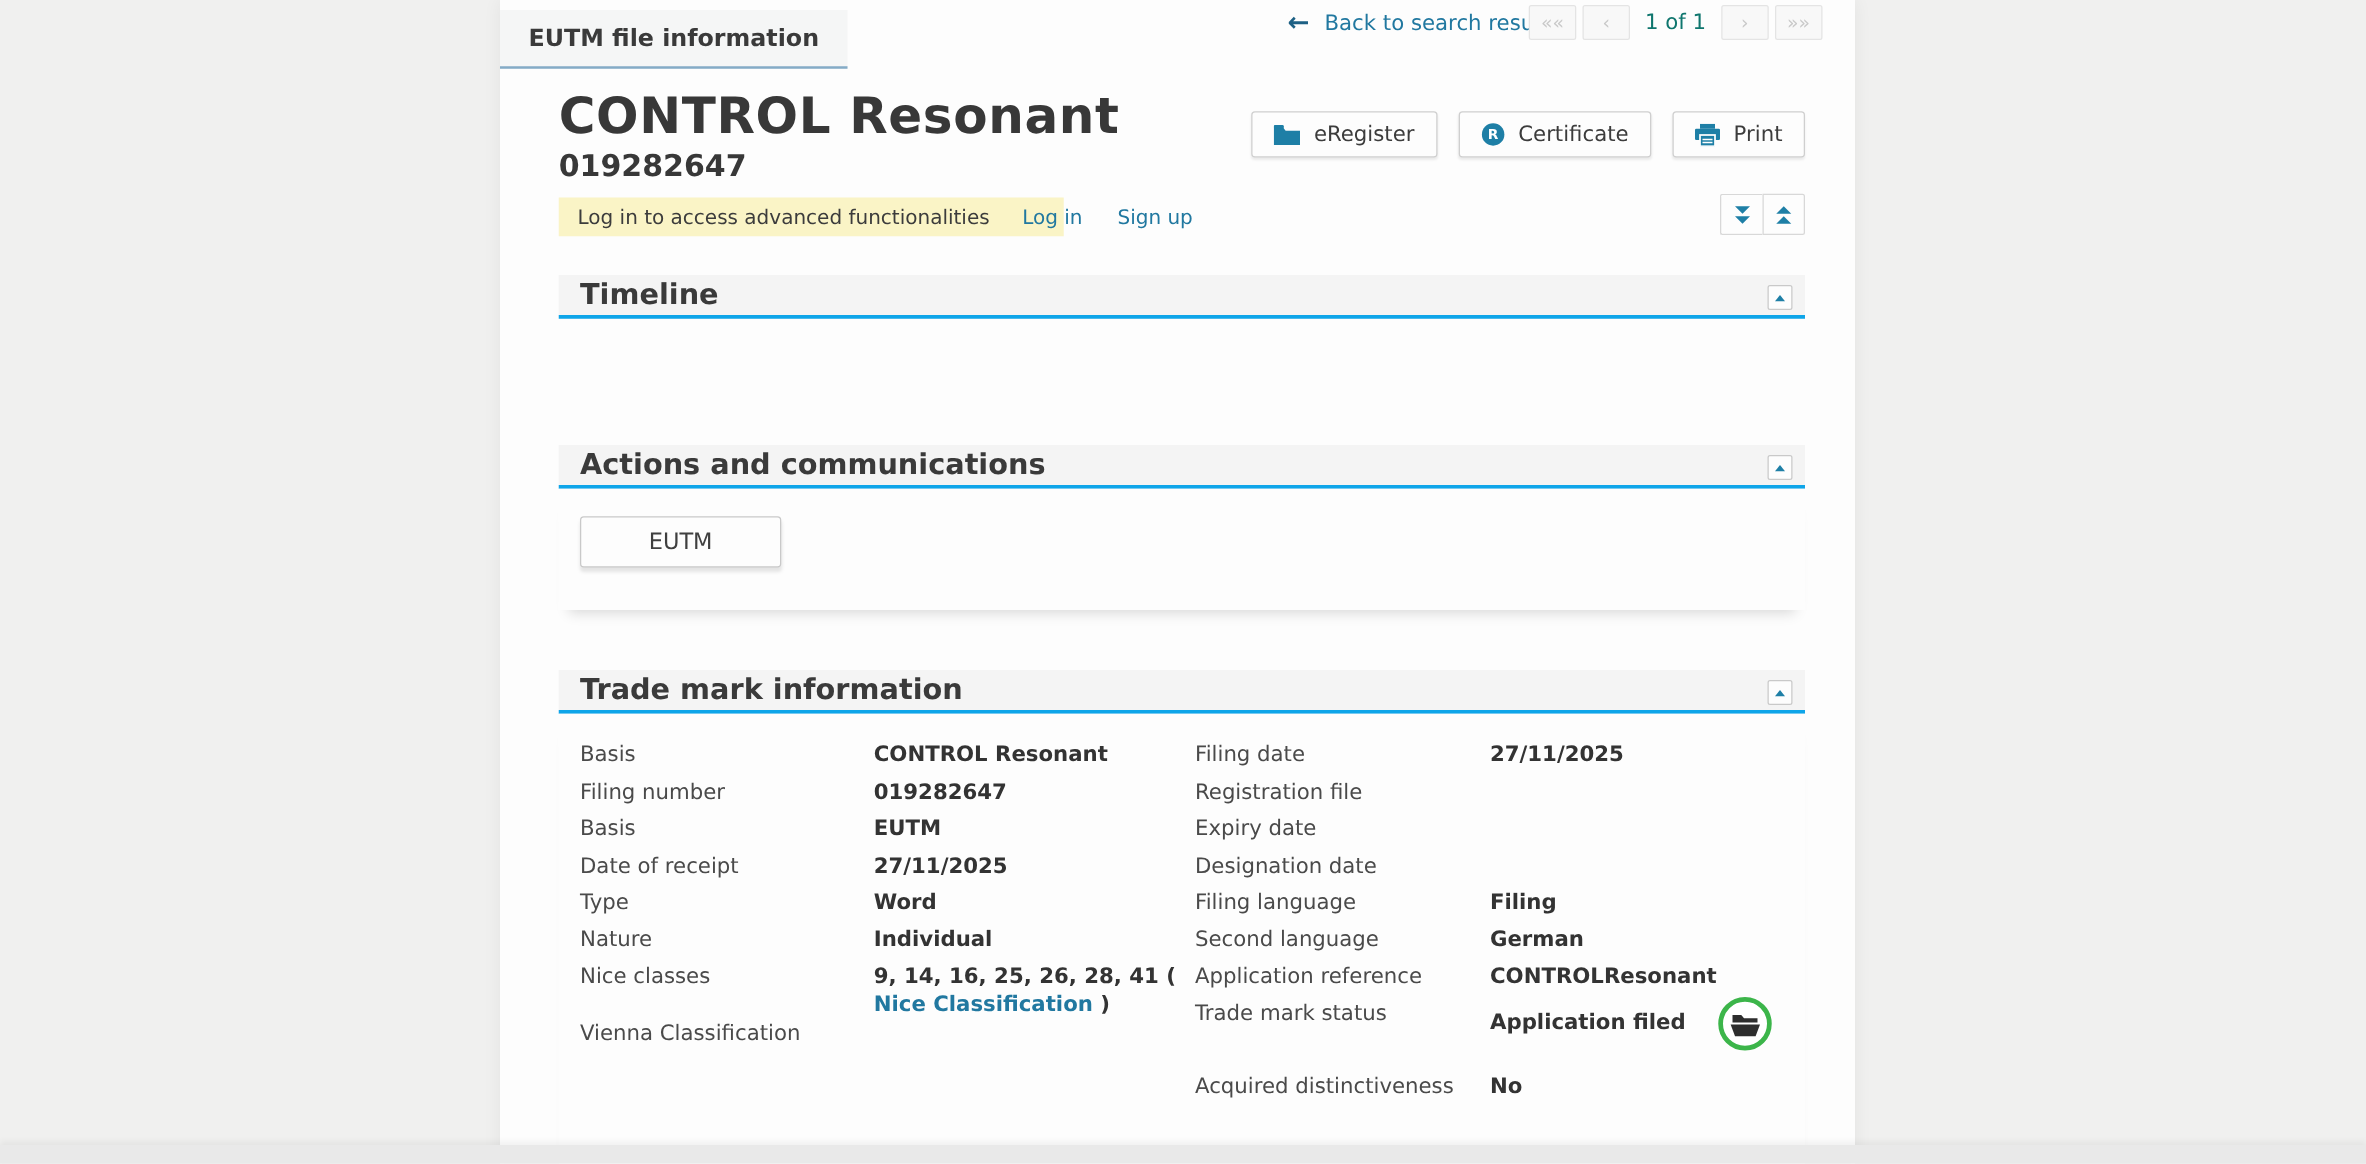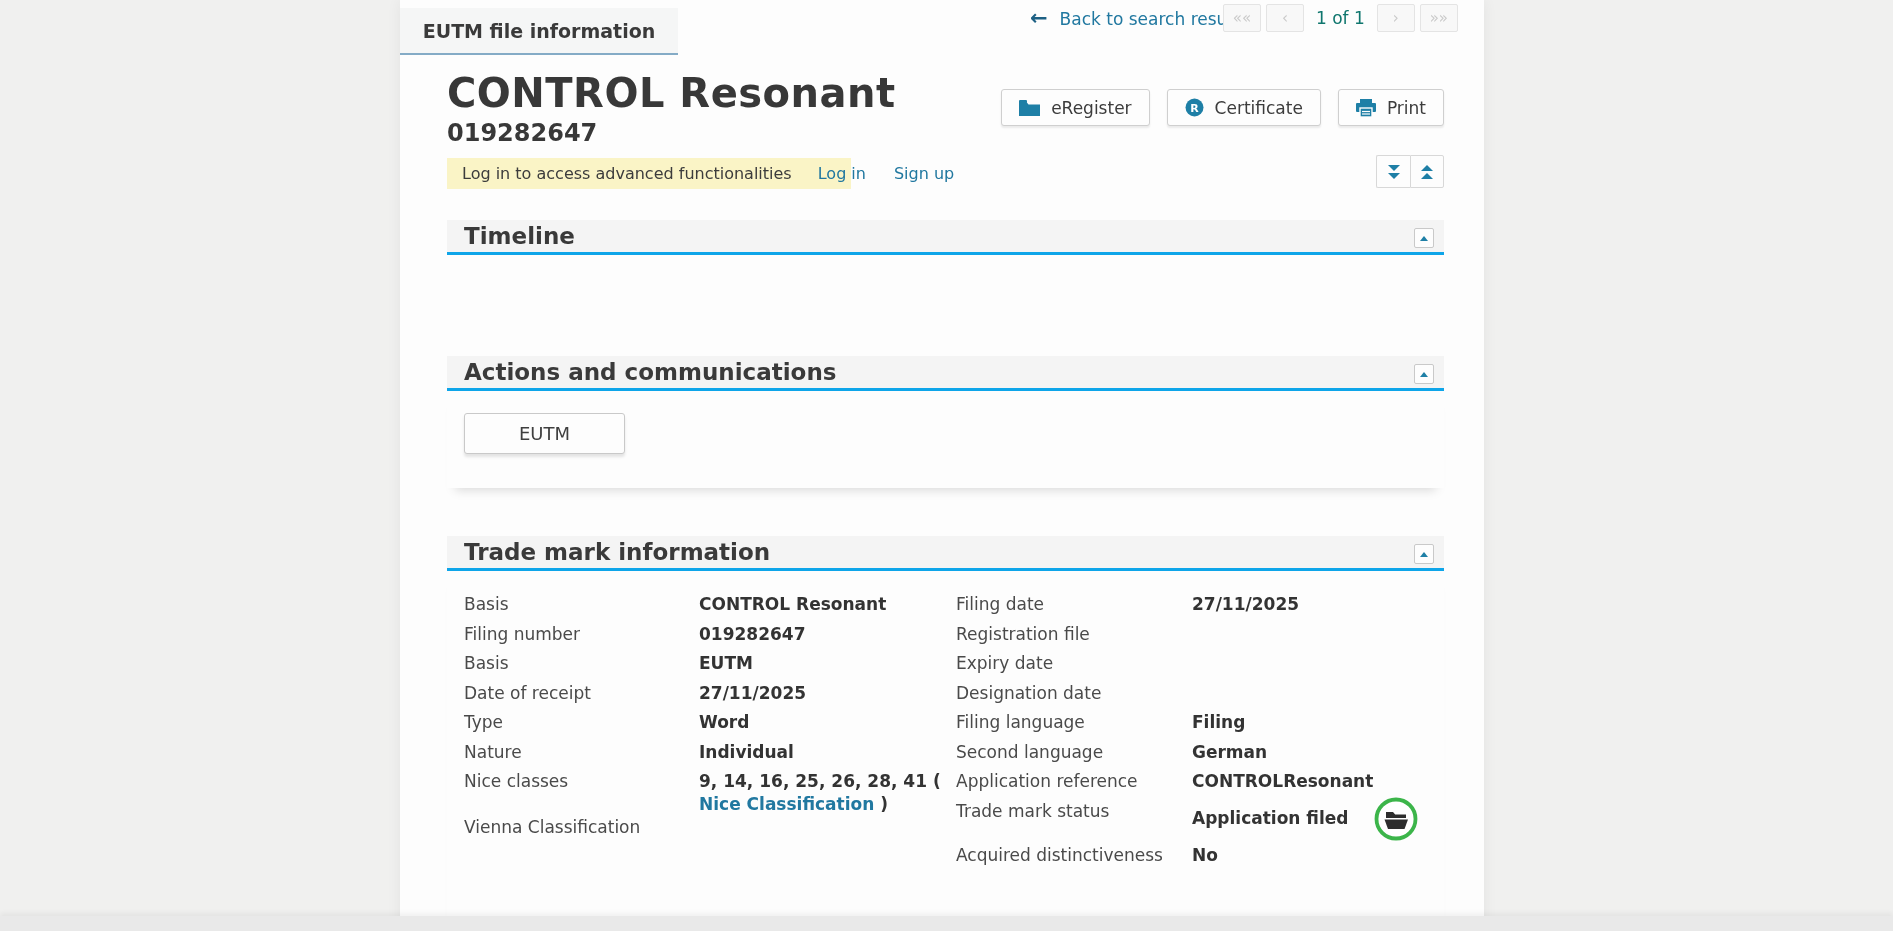--- a/index.html
+++ b/index.html
@@ -104,21 +104,21 @@
     display:flex; align-items:center; justify-content:center; cursor:pointer;
   }
   .trademark-body { min-height:361px; padding:22px 0 0 0; }
   
   .fields-left  { position:absolute; left:17px;  top:22px; display:grid; grid-template-columns:235px 248px; grid-auto-rows:minmax(29.5px,auto); }
   .fields-right { position:absolute; left:509px; top:22px; display:grid; grid-template-columns:236px 250px; grid-auto-rows:minmax(29.5px,auto); }
   .flabel { font-size:17px; color:#4a4a4a; padding-right:8px; line-height:1.35; }
   .fvalue { font-size:17px; font-weight:700; color:#333; line-height:1.35; }
   .fvalue a { color:#2178a0; font-weight:700; text-decoration:none; cursor:pointer; }
   .status-cell { display:flex; align-items:center; gap:25px; height:50px; margin-top:-6px; }
-  .row-gap-top { }
+  .row-gap-top { margin-top:14px; }
   
   .bottom-band {
     position:absolute; left:0; right:0; bottom:0; height:15px;
     background:#e9e9e9; box-shadow:0 -3px 5px rgba(0,0,0,0.05); z-index:6;
   }
   svg { display:block; }
 </style>
 </head>
 <body>
 

